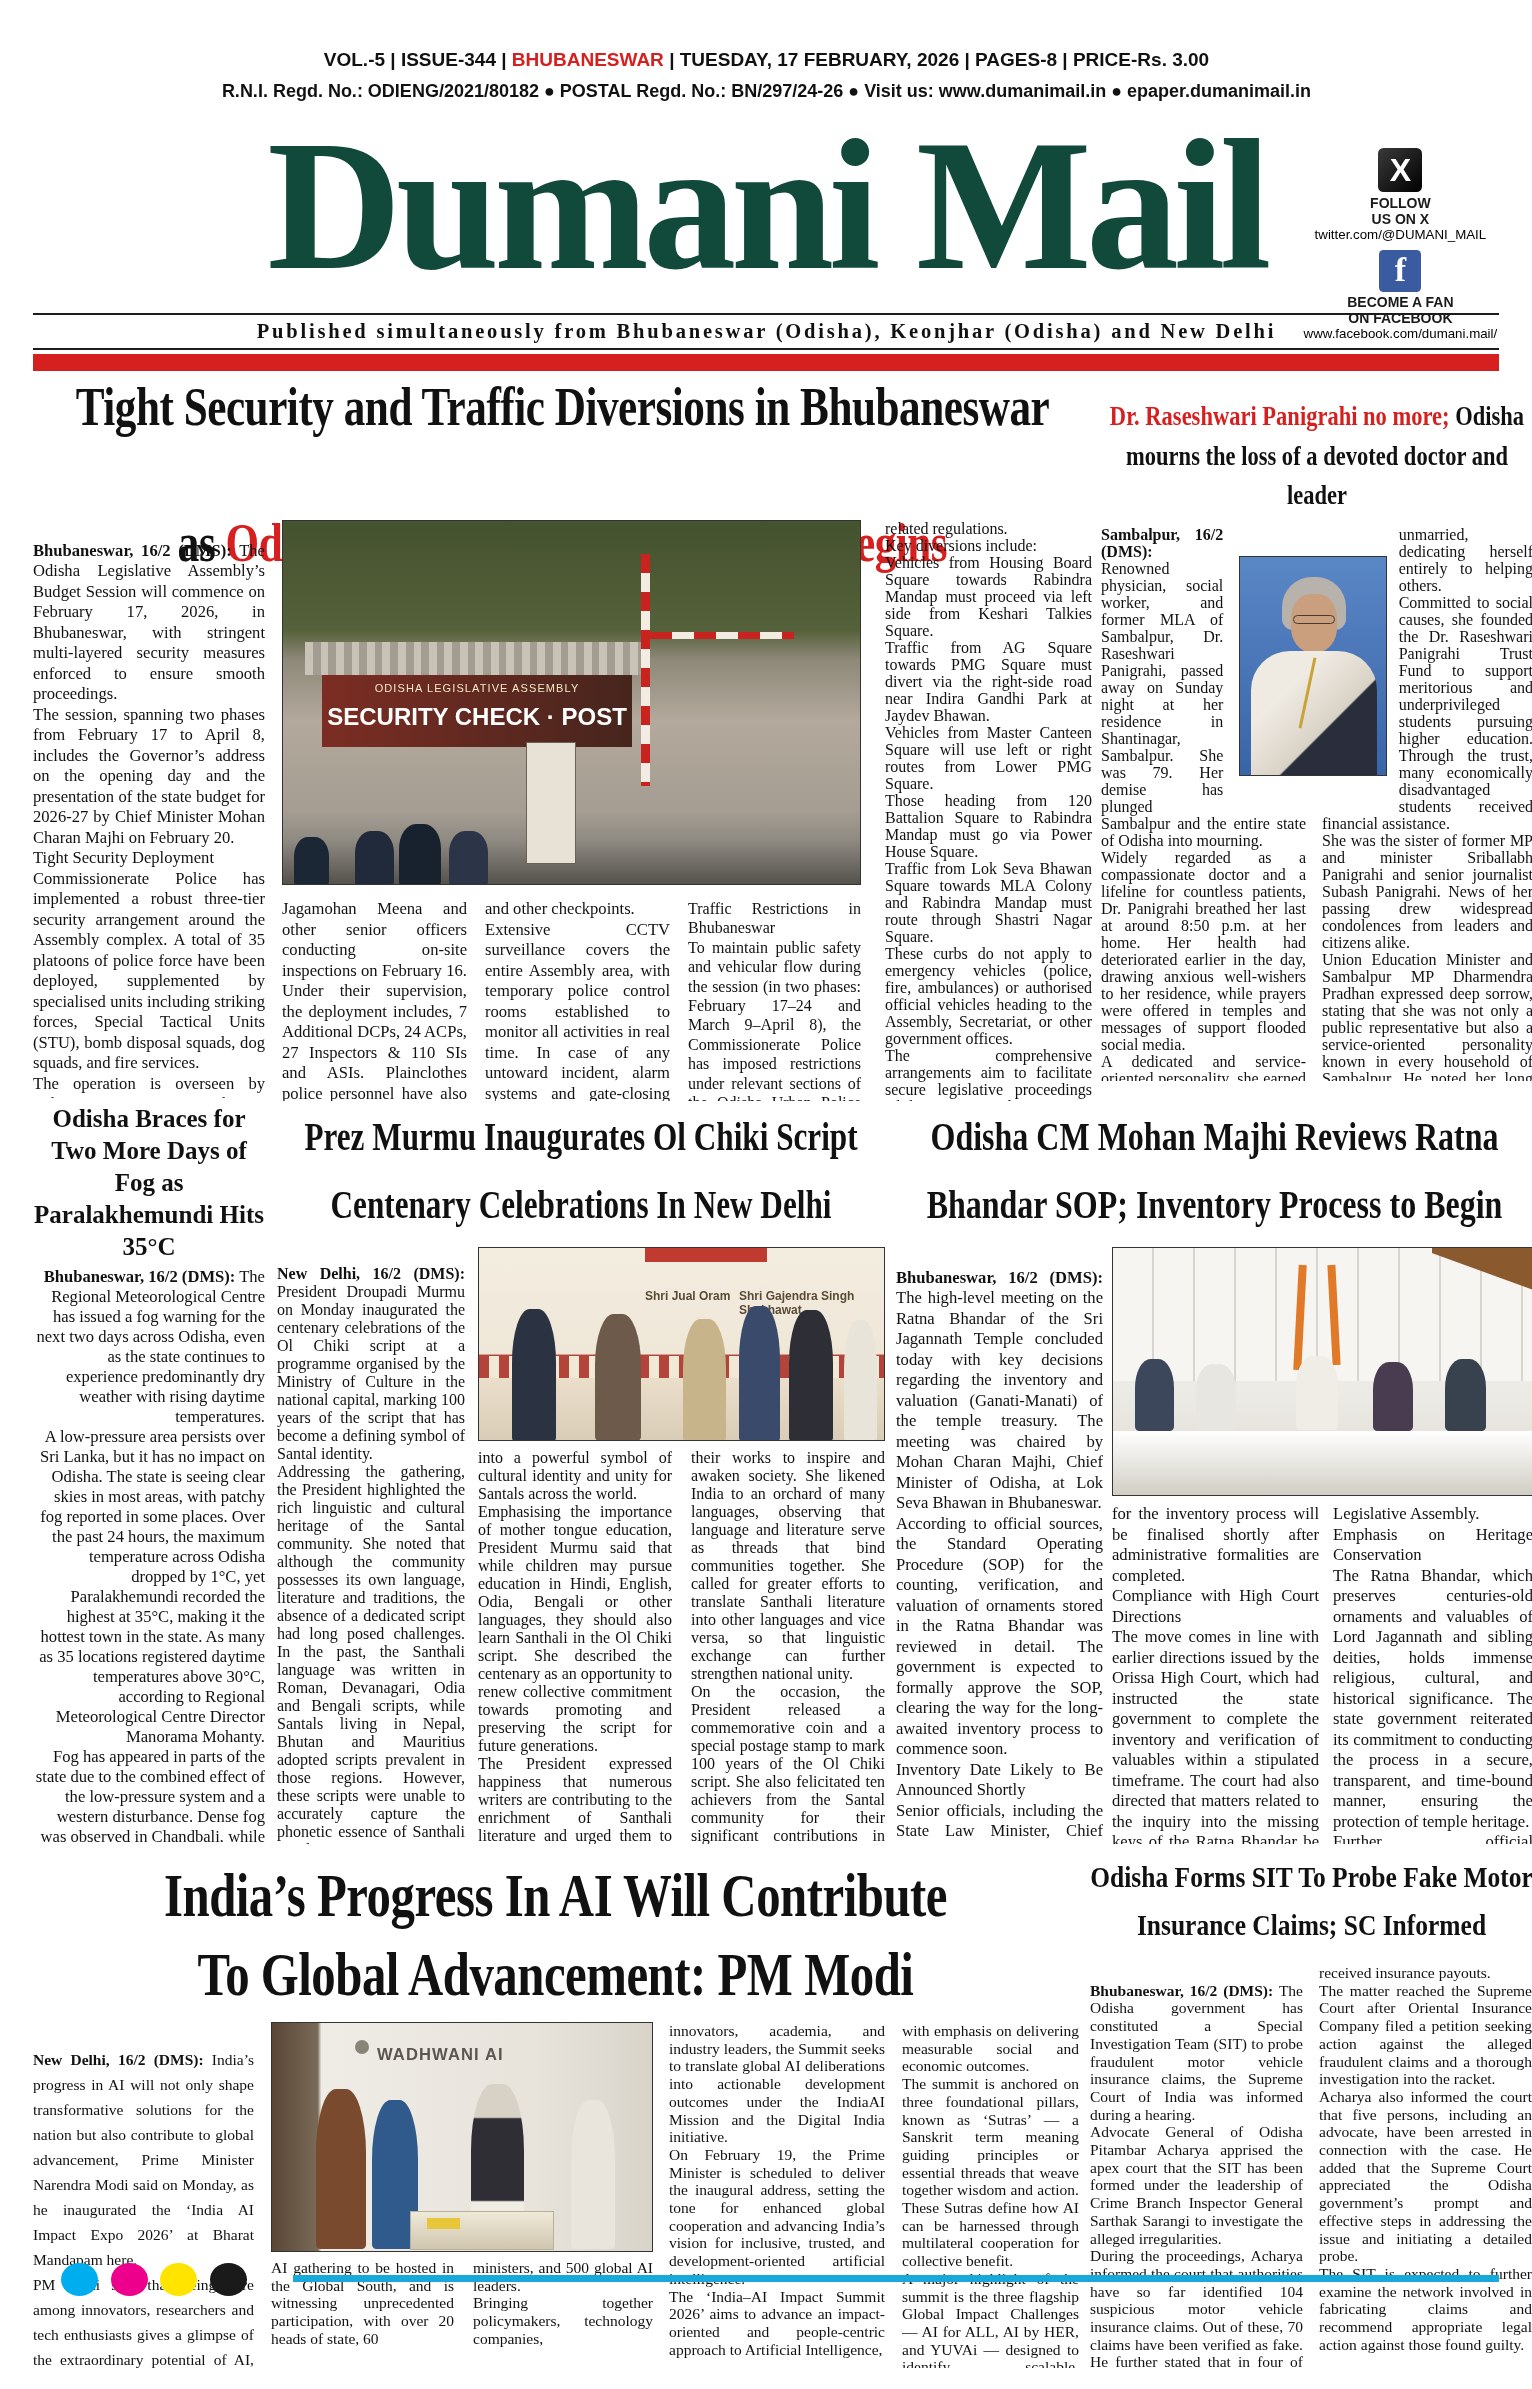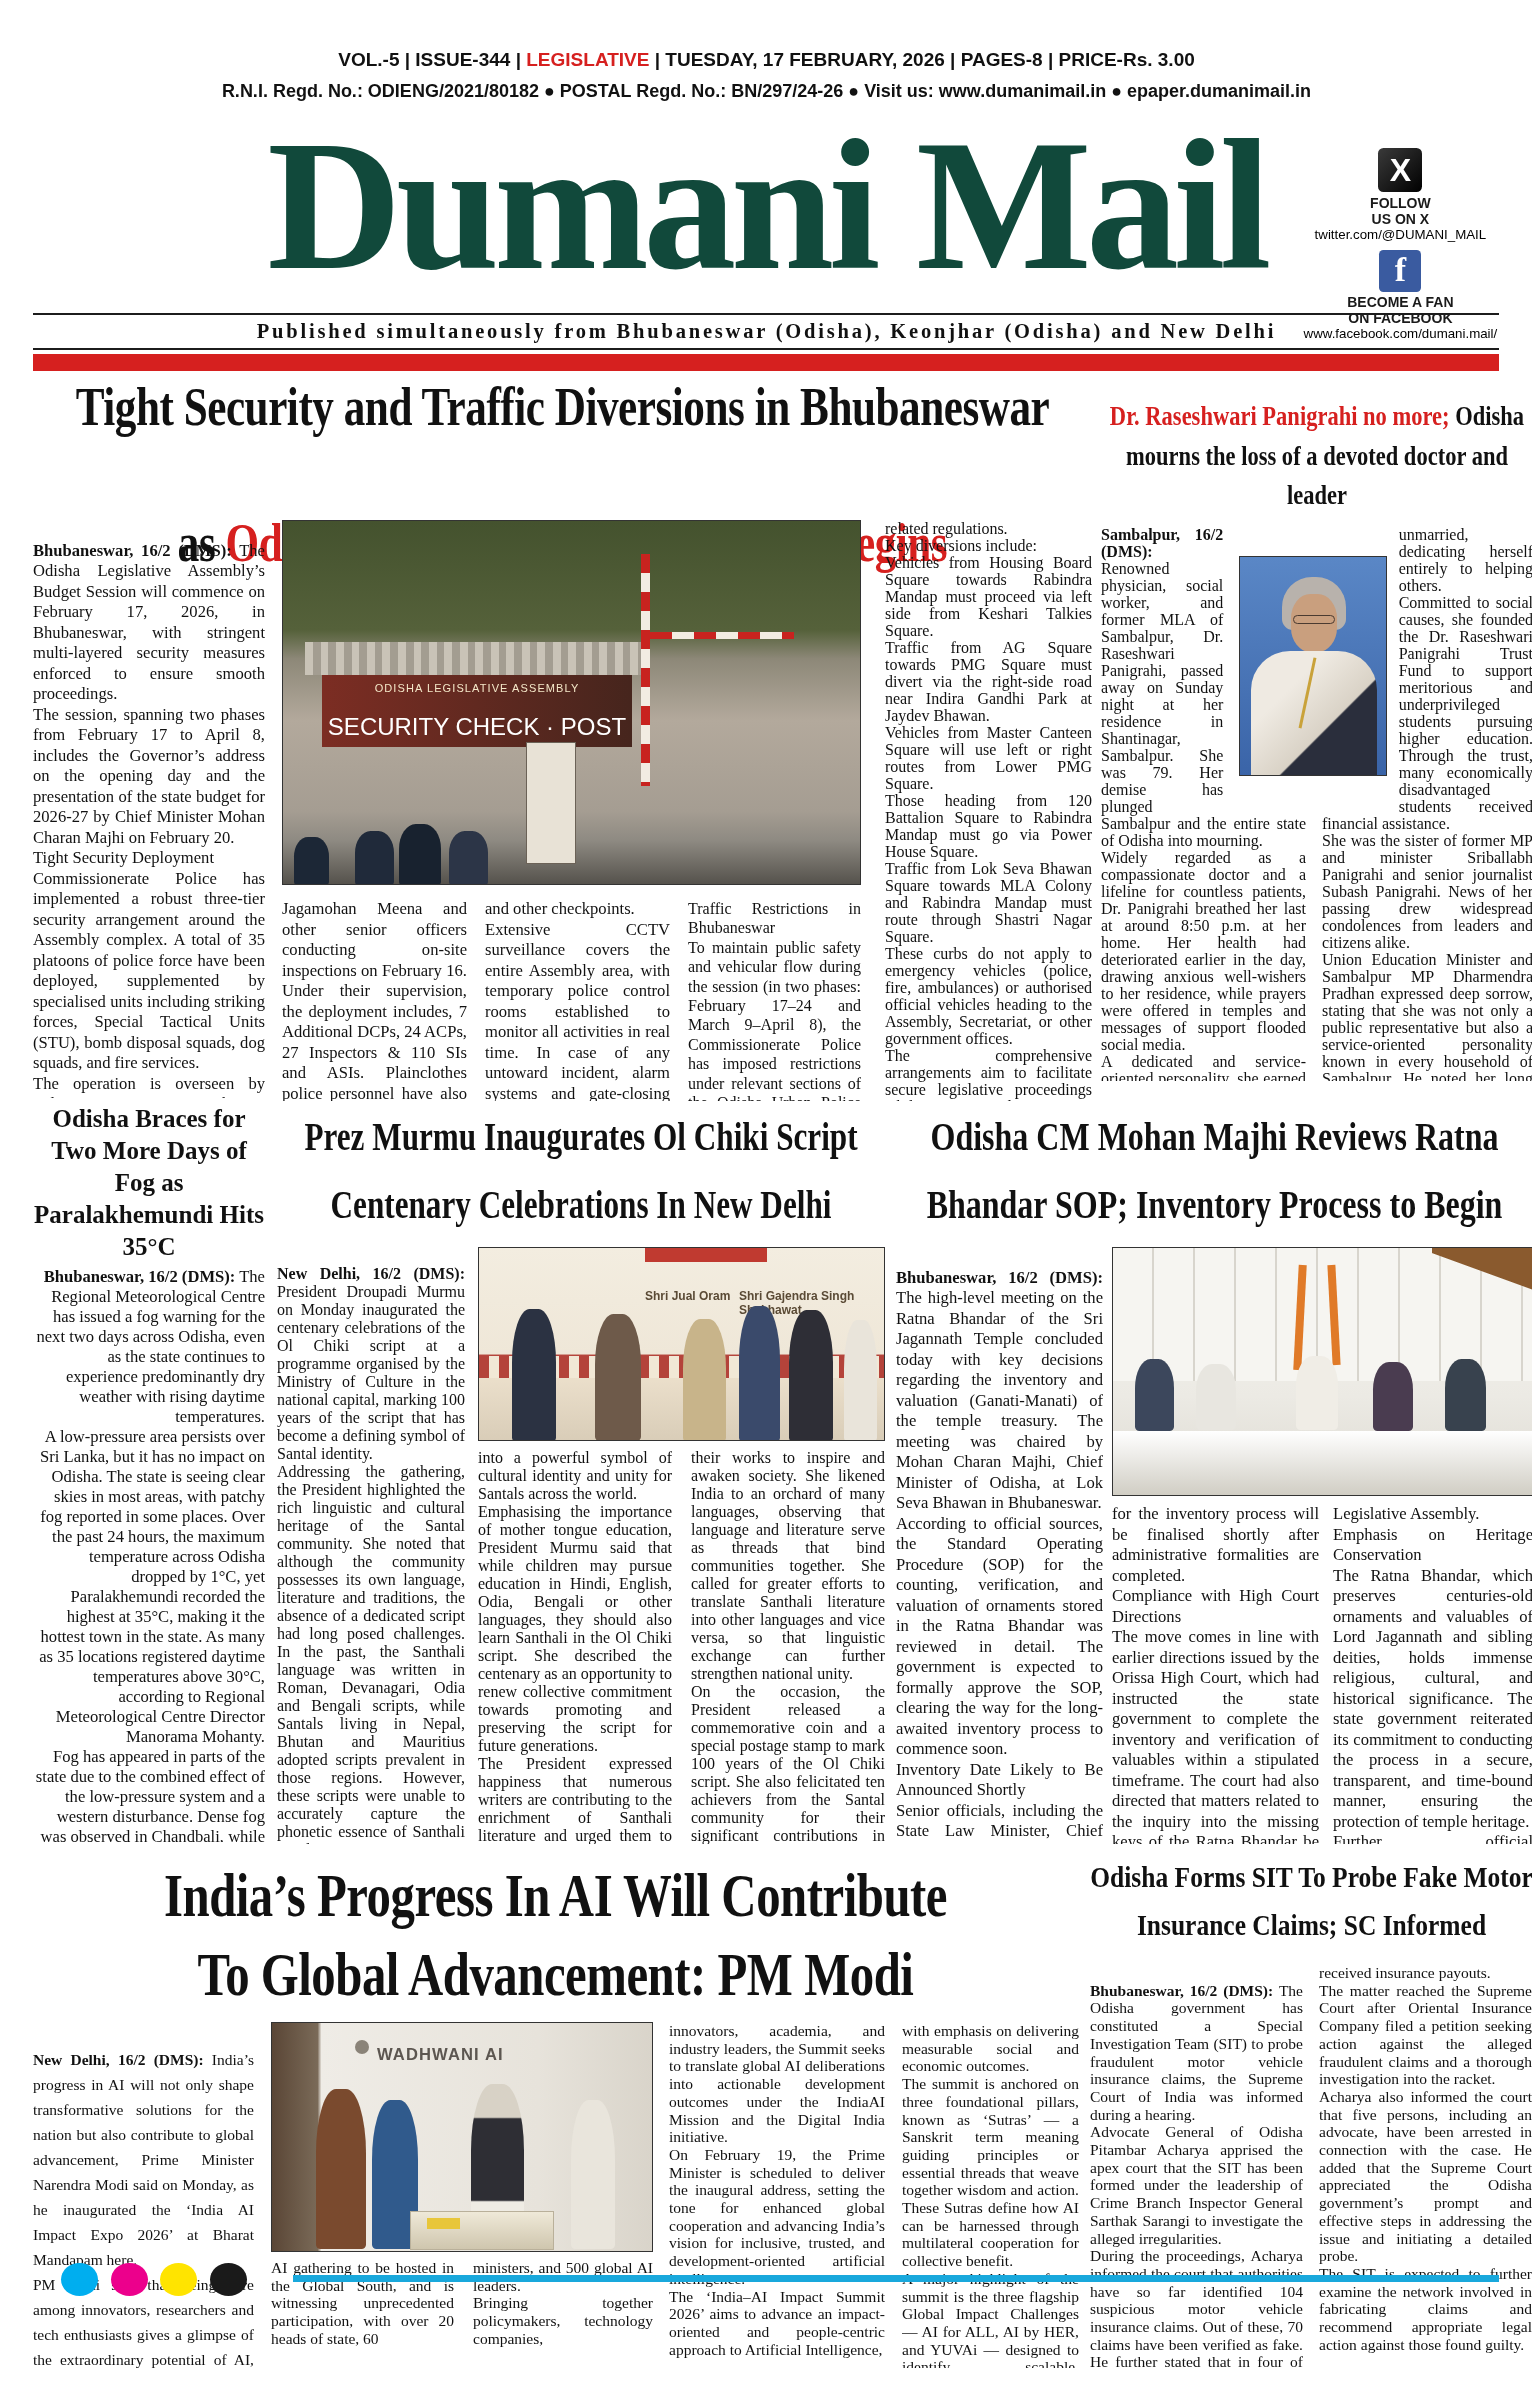--- a/index.html
+++ b/index.html
@@ -37,21 +37,21 @@
   
   .striped-pole{background:repeating-linear-gradient(180deg,#c8231f 0 19px,#f2ece2 19px 38px);}
   .sign-band{background:linear-gradient(90deg,#7c2d23,#46251d);color:#fff;text-align:center;}
   .name-plate{position:absolute;color:#5a4a35;font-family:"Liberation Sans",sans-serif;font-weight:bold;}
 </style>
 </head>
 <body>
 
 <div class="abs infoline sans center">
   <span>VOL.-5 | ISSUE-344 |</span>
-  <span class="red">LEGISLATIVE</span>
+  <span class="red">BHUBANESWAR</span>
   <span>| TUESDAY, 17 FEBRUARY, 2026 | PAGES-8 | PRICE-Rs. 3.00</span>
 </div>
 <div class="abs regline sans center">R.N.I. Regd. No.: ODIENG/2021/80182 ● POSTAL Regd. No.: BN/297/24-26 ● Visit us: www.dumanimail.in ● epaper.dumanimail.in</div>
 
 <div class="abs masthead">Dumani Mail</div>
 
 <div class="abs social-block" style="top:148px;">
   <div class="social-icon" style="width:44px;height:44px;background:linear-gradient(135deg,#3a3a3a,#000);border-radius:5.5px;font-size:32px;line-height:44px;font-family:'Liberation Sans',sans-serif;">X</div>
   <div class="social-label" style="white-space:pre-line;margin-top:4.4px;">FOLLOW
 US ON X</div>
@@ -82,21 +82,21 @@
 The session, spanning two phases from February 17 to April 8, includes the Governor’s address on the opening day and the presentation of the state budget for 2026-27 by Chief Minister Mohan Charan Majhi on February 20.
 Tight Security Deployment
 Commissionerate Police has implemented a robust three-tier security arrangement around the Assembly complex. A total of 35 platoons of police force have been deployed, supplemented by specialised units including striking forces, Special Tactical Units (STU), bomb disposal squads, dog squads, and fire services.
 The operation is overseen by Police Commissioner Suresh Dev Datta Singh, with DCP</span>
 </div>
 
 <div class="photo" style="top:520px;left:282px;width:579px;height:365px;background:linear-gradient(180deg,#44522e 0%,#55613a 30%,#8d8878 38%,#b3a99c 55%,#a59d92 80%,#8e8a82 88%,#55524c 100%);">
   <div class="abs" style="top:121px;left:22px;width:343px;height:33px;background:repeating-linear-gradient(90deg,#c9c3b7 0 7.7px,#a39d91 7.7px 15.5px);"></div>
   <div class="abs sign-band" style="top:154px;left:39px;width:310px;height:72px;padding-top:6.6px;">
     <div style="font-family:'Liberation Sans',sans-serif;font-size:11px;letter-spacing:1.1px;color:#f4e7c8;">ODISHA LEGISLATIVE ASSEMBLY</div>
-    <div style="font-family:'Liberation Sans',sans-serif;font-weight:normal;font-size:24px;color:#ffffff;margin-top:19px;">SECURITY CHECK · POST</div>
+    <div style="font-family:'Liberation Sans',sans-serif;font-weight:bold;font-size:24px;color:#ffffff;margin-top:9px;">SECURITY CHECK · POST</div>
   </div>
   <div class="abs striped-pole" style="top:33px;left:358px;width:8.8px;height:232px;"></div>
   <div class="abs" style="top:111px;left:367px;width:144px;height:6.6px;background:repeating-linear-gradient(90deg,#c8231f 0 22px,#f2ece2 22px 44px);"></div>
   <div class="abs" style="top:221px;left:243px;width:50px;height:122px;background:#e8e2d6;border:1.7px solid #6b6257;"></div>
   <div class="figure" style="top:310px;left:72px;width:39px;height:55px;background:#202a3a;"></div>
   <div class="figure" style="top:303px;left:116px;width:42px;height:62px;background:#18222f;"></div>
   <div class="figure" style="top:310px;left:166px;width:39px;height:55px;background:#2c3547;"></div>
   <div class="figure" style="top:316px;left:11px;width:35px;height:49px;background:#1c2736;"></div>
 </div>
 

